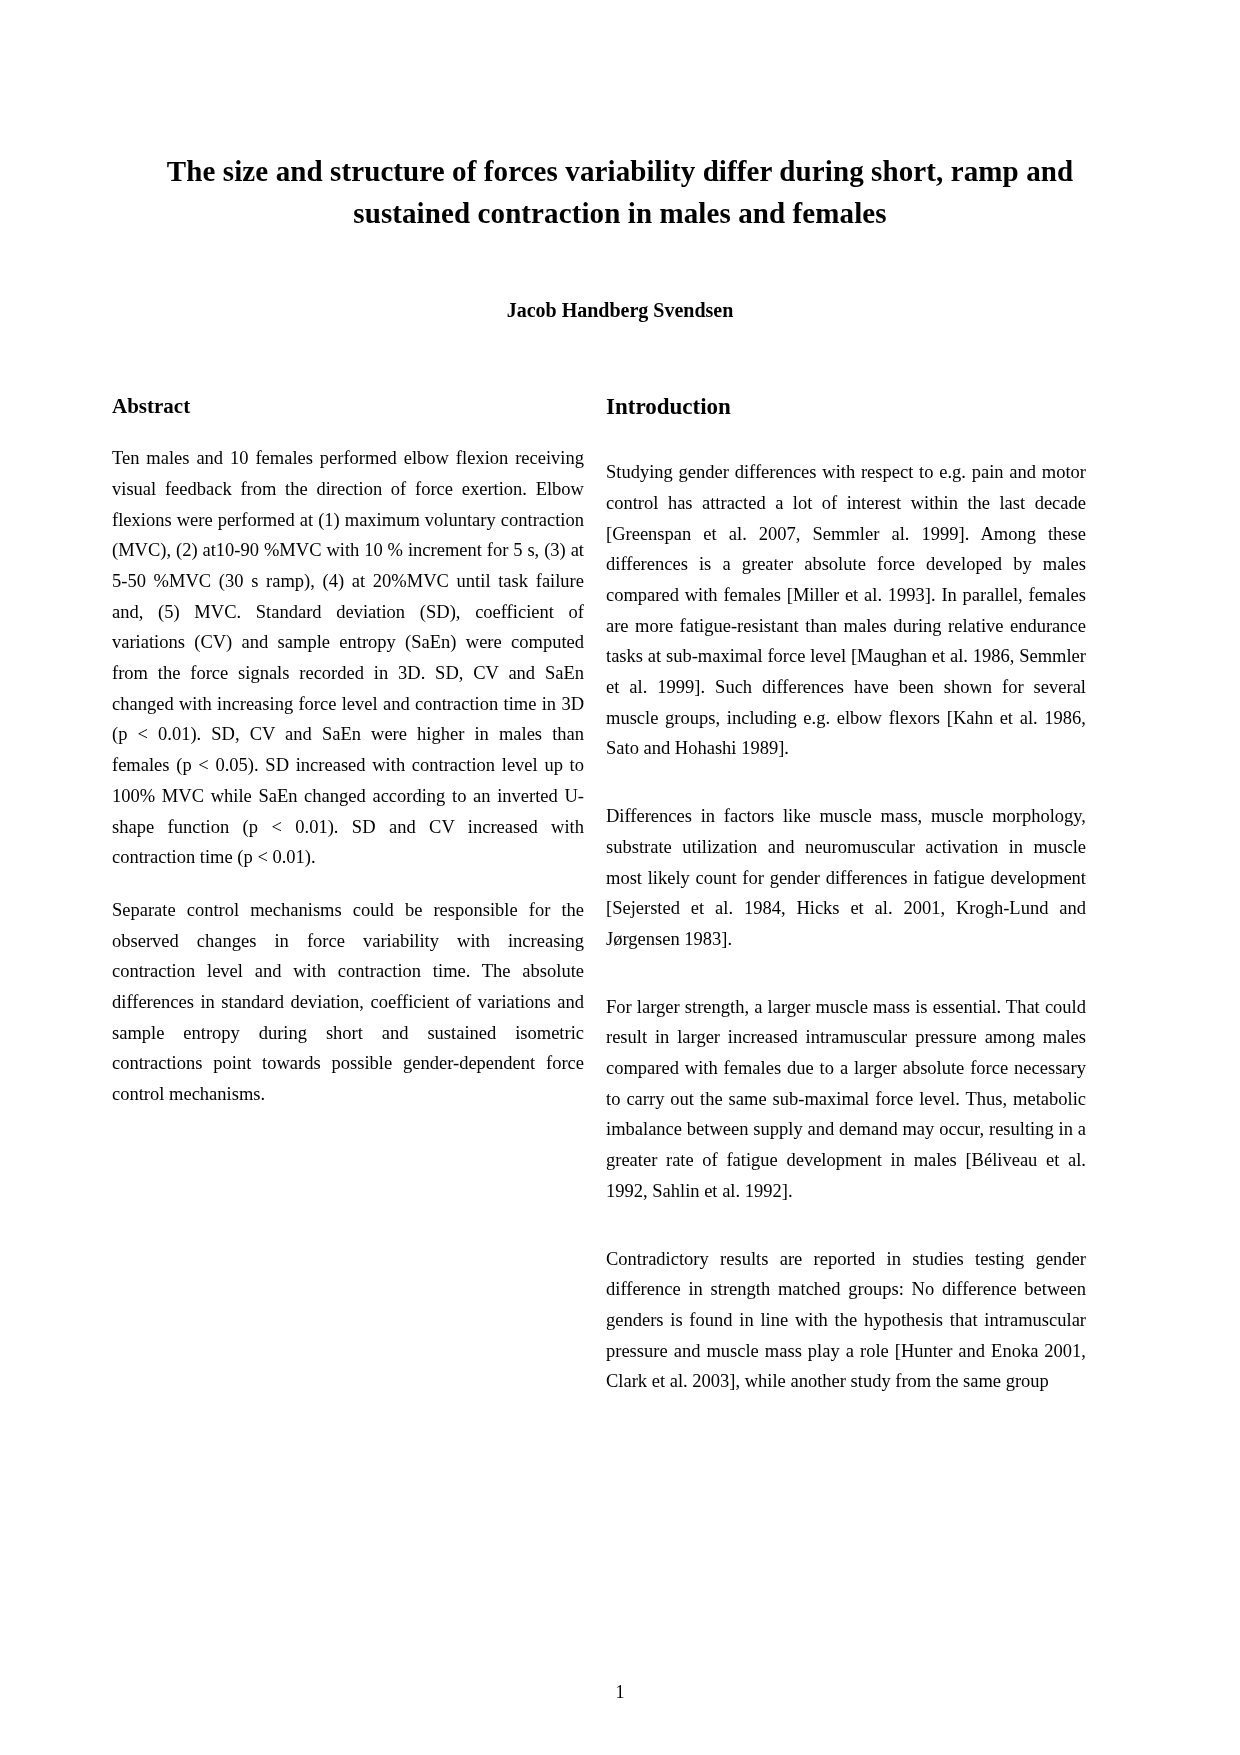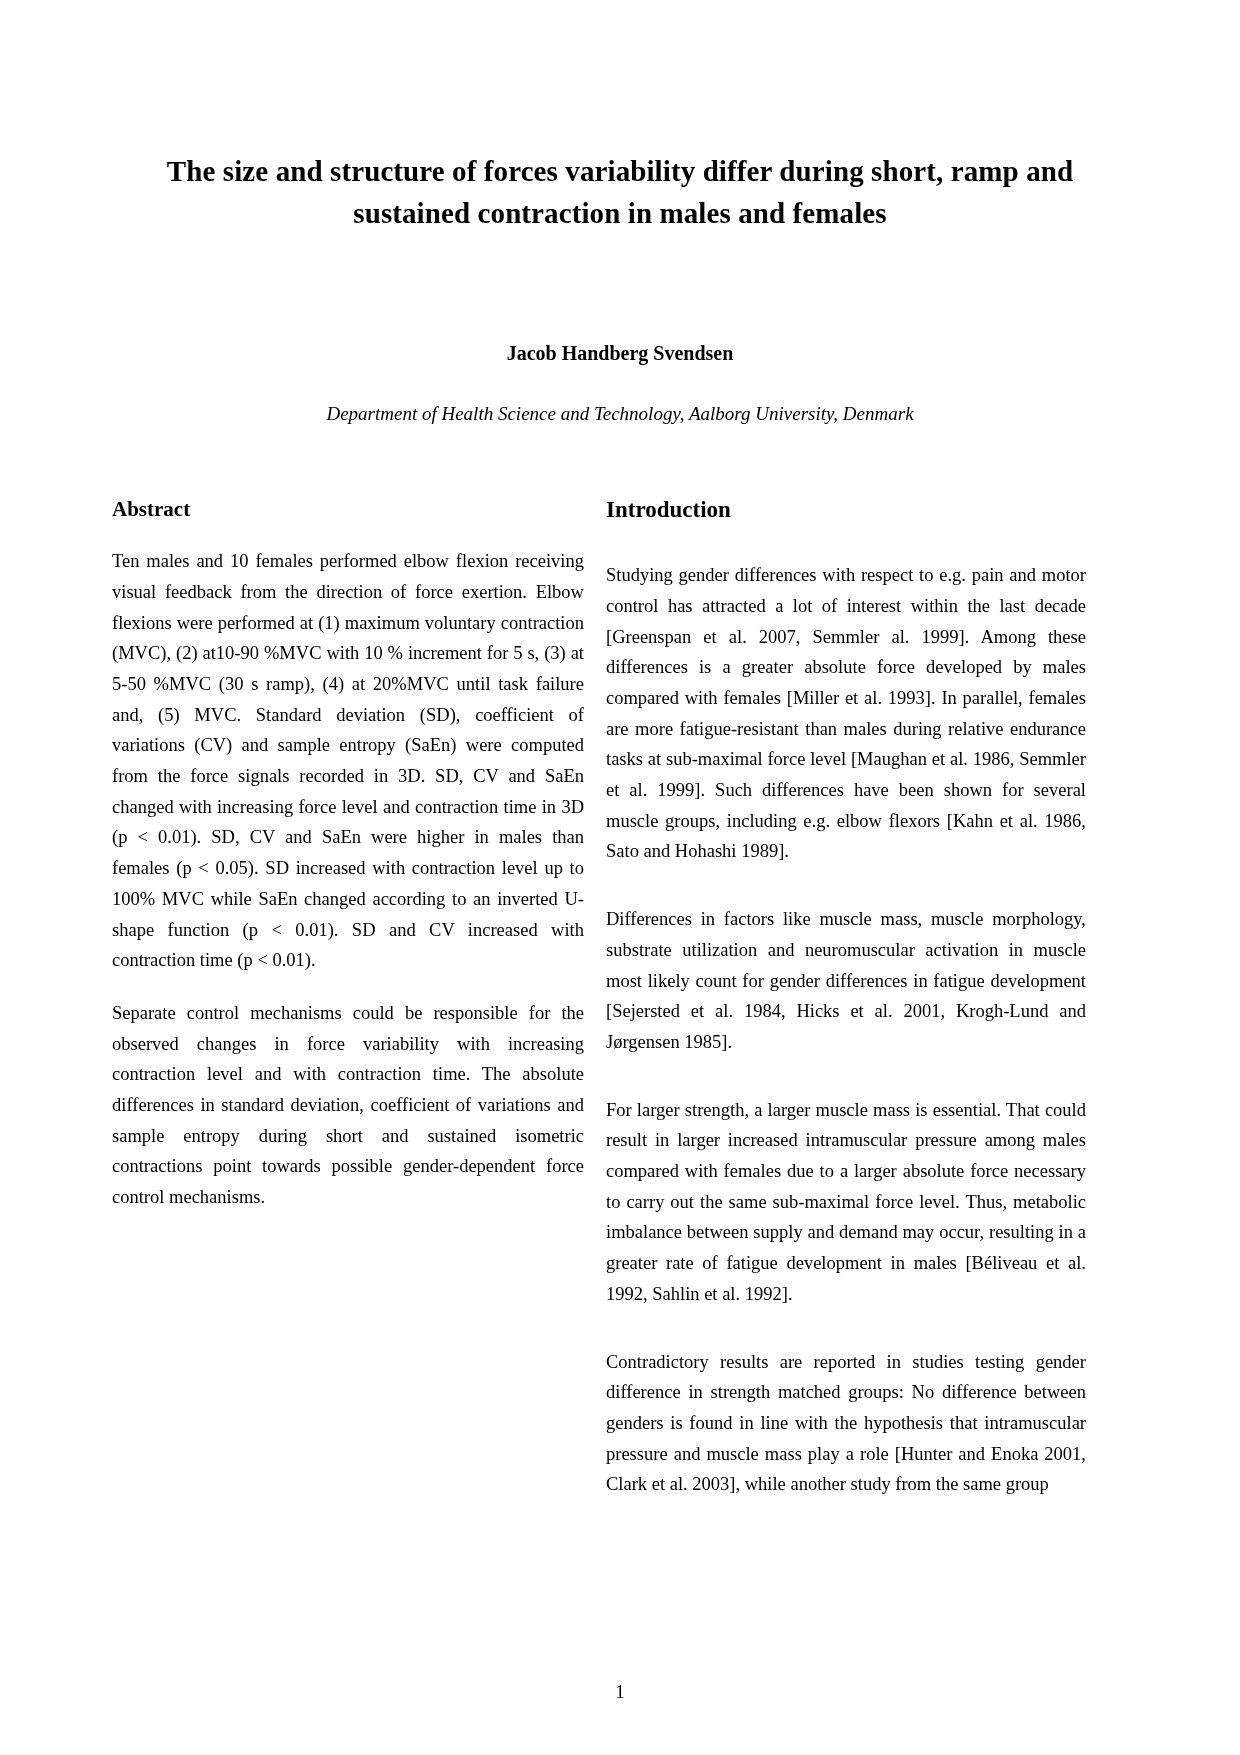--- a/index.html
+++ b/index.html
@@ -29,21 +29,21 @@
     font-weight: bold;
     text-align: center;
     line-height: 1.45;
     letter-spacing: 0.1px;
     margin: 0 10px;
   }
   .author {
     text-align: center;
     font-size: 20px;
     font-weight: bold;
-    margin-top: 108px;
+    margin-top: 65px;
   }
   .affiliation {
     text-align: center;
     font-size: 19px;
     font-style: italic;
     margin-top: 38px;
   }
   .columns {
     display: flex;
     margin-top: 72px;
@@ -88,34 +88,33 @@
 </style>
 </head>
 <body>
 
 <div class="page">
 
   <div class="title">The size and structure of forces variability differ during short, ramp and sustained contraction in males and females</div>
 
   <div class="author">Jacob Handberg Svendsen</div>
 
-  <div class="affiliation">Department of Health Science and Technology, Aalborg University, Denmark</div>
 
   <div class="columns">
 
     <div class="col col-left">
       <h2 class="section">Abstract</h2>
       <p class="body">Ten males and 10 females performed elbow flexion receiving visual feedback from the direction of force exertion. Elbow flexions were performed at (1) maximum voluntary contraction (MVC), (2) at10-90 %MVC with 10 % increment for 5 s, (3) at 5-50 %MVC (30 s ramp), (4) at 20%MVC until task failure and, (5) MVC. Standard deviation (SD), coefficient of variations (CV) and sample entropy (SaEn) were computed from the force signals recorded in 3D. SD, CV and SaEn changed with increasing force level and contraction time in 3D (p &lt; 0.01). SD, CV and SaEn were higher in males than females (p &lt; 0.05). SD increased with contraction level up to 100% MVC while SaEn changed according to an inverted U-shape function (p &lt; 0.01). SD and CV increased with contraction time (p &lt; 0.01).</p>
       <p class="body tight">Separate control mechanisms could be responsible for the observed changes in force variability with increasing contraction level and with contraction time. The absolute differences in standard deviation, coefficient of variations and sample entropy during short and sustained isometric contractions point towards possible gender-dependent force control mechanisms.</p>
     </div>
 
     <div class="col col-right right-col">
       <h2 class="section intro">Introduction</h2>
       <p class="body">Studying gender differences with respect to e.g. pain and motor control has attracted a lot of interest within the last decade [Greenspan et al. 2007, Semmler al. 1999]. Among these differences is a greater absolute force developed by males compared with females [Miller et al. 1993]. In parallel, females are more fatigue-resistant than males during relative endurance tasks at sub-maximal force level [Maughan et al. 1986, Semmler et al. 1999]. Such differences have been shown for several muscle groups, including e.g. elbow flexors [Kahn et al. 1986, Sato and Hohashi 1989].</p>
-      <p class="body">Differences in factors like muscle mass, muscle morphology, substrate utilization and neuromuscular activation in muscle most likely count for gender differences in fatigue development [Sejersted et al. 1984, Hicks et al. 2001, Krogh-Lund and Jørgensen 1985].</p>
+      <p class="body">Differences in factors like muscle mass, muscle morphology, substrate utilization and neuromuscular activation in muscle most likely count for gender differences in fatigue development [Sejersted et al. 1984, Hicks et al. 2001, Krogh-Lund and Jørgensen 1983].</p>
       <p class="body">For larger strength, a larger muscle mass is essential. That could result in larger increased intramuscular pressure among males compared with females due to a larger absolute force necessary to carry out the same sub-maximal force level. Thus, metabolic imbalance between supply and demand may occur, resulting in a greater rate of fatigue development in males [Béliveau et al. 1992, Sahlin et al. 1992].</p>
       <p class="body">Contradictory results are reported in studies testing gender difference in strength matched groups: No difference between genders is found in line with the hypothesis that intramuscular pressure and muscle mass play a role [Hunter and Enoka 2001, Clark et al. 2003], while another study from the same group</p>
     </div>
 
   </div>
 
   <div class="page-number">1</div>
 
 </div>
 

